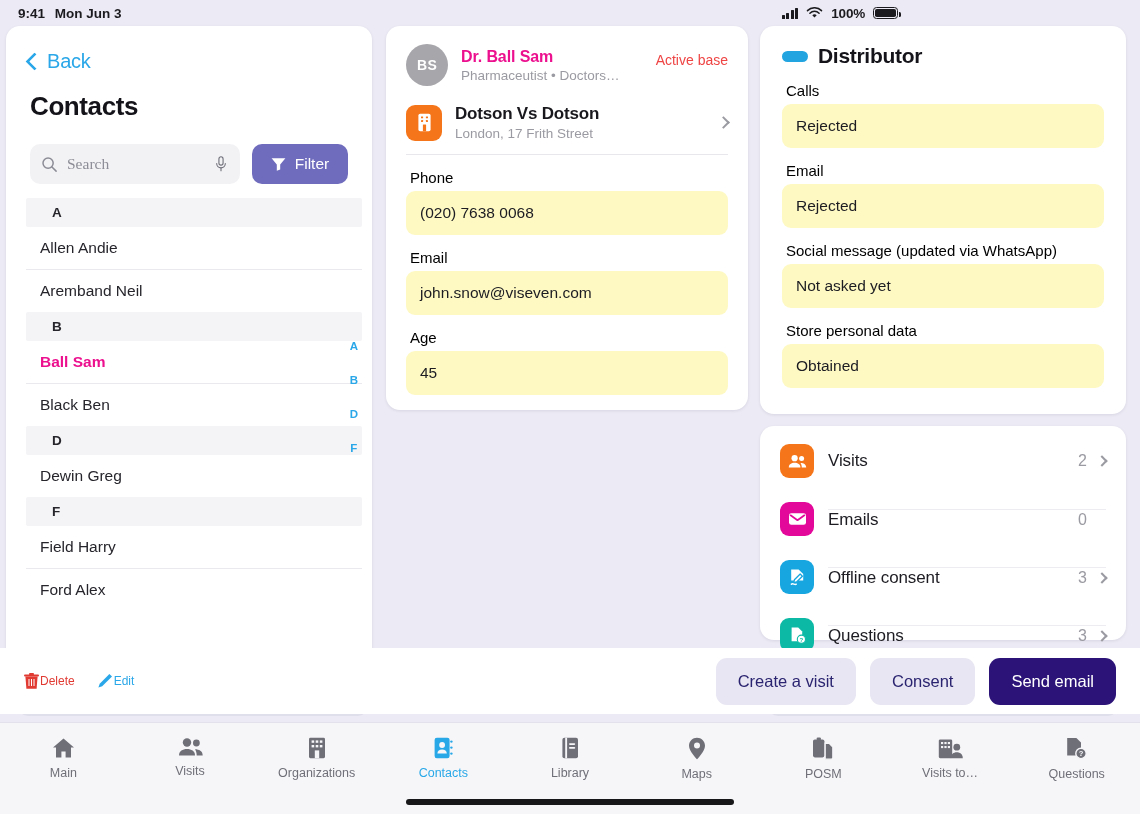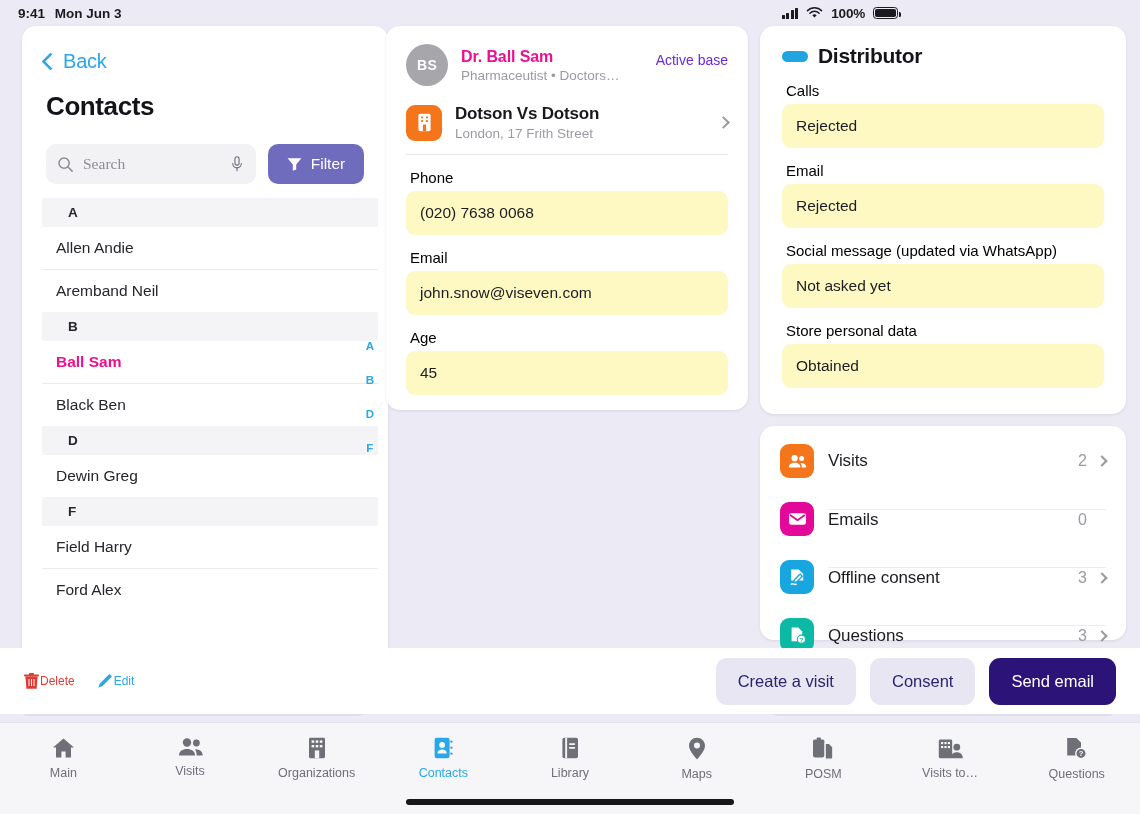--- a/index.html
+++ b/index.html
@@ -24,21 +24,21 @@
   .bars i:nth-child(1) { height: 4px; }
   .bars i:nth-child(2) { height: 6px; }
   .bars i:nth-child(3) { height: 8.5px; }
   .bars i:nth-child(4) { height: 11px; }
   .batt { width: 25px; height: 12px; border: 1.3px solid #1b1b1f; border-radius: 3.5px; position: relative; padding: 1.3px; }
   .batt::after { content: ""; position: absolute; right: -3.5px; top: 3.5px; width: 2px; height: 5px; background: #1b1b1f; border-radius: 0 1.5px 1.5px 0; }
   .batt span { display: block; height: 100%; background: #1b1b1f; border-radius: 1.8px; }
 
   
   .left-panel {
-    position: absolute; left: 22px; top: 26px; width: 366px; height: 684px;
+    position: absolute; left: 6px; top: 26px; width: 366px; height: 684px;
     background: #ffffff; border-radius: 14px;
     box-shadow: 0 1px 3px rgba(40,35,80,.10);
     overflow: hidden;
   }
   .back-row { display: flex; align-items: center; gap: 4px; padding: 24px 0 0 22px; cursor: pointer; }
   .back-chevron { width: 13px; height: 13px; border-left: 3px solid #2aa7e8; border-bottom: 3px solid #2aa7e8;
                   transform: rotate(45deg); border-radius: 1px; margin-right: 2px; }
   .back-text { color: #2aa7e8; font-size: 20px; letter-spacing: -0.2px; }
   .page-title { font-size: 26px; font-weight: 800; color: #14131a; padding: 18px 0 0 24px; letter-spacing: -0.4px; }
 
@@ -78,21 +78,21 @@
     box-shadow: 0 1px 3px rgba(40,35,80,.10);
   }
   .mid-head { display: flex; align-items: center; gap: 13px; }
   .avatar {
     width: 42px; height: 42px; border-radius: 50%; background: #a6a6ab;
     display: flex; align-items: center; justify-content: center;
     color: #fff; font-size: 14px; font-weight: 600; letter-spacing: .3px; flex-shrink: 0;
   }
   .hd-name { color: #ec0f8e; font-size: 16px; font-weight: 700; letter-spacing: -0.1px; }
   .hd-sub { color: #9a9aa2; font-size: 13.5px; margin-top: 2px; }
-  .active-base { margin-left: auto; font-size: 14px; color: #6d28d9; white-space: nowrap; align-self: flex-start; margin-top: 8px; }
+  .active-base { margin-left: auto; font-size: 14px; color: #ef4444; white-space: nowrap; align-self: flex-start; margin-top: 8px; }
 
   .org-row { display: flex; align-items: center; gap: 13px; margin-top: 18px;
              border-bottom: 1px solid #e7e7ec; padding-bottom: 13px; cursor: pointer; }
   .org-ico { width: 36px; height: 36px; border-radius: 9px; background: #f5761a;
              display: flex; align-items: center; justify-content: center; flex-shrink: 0; }
   .org-name { font-size: 17px; font-weight: 600; color: #18181d; letter-spacing: -0.2px; }
   .org-addr { font-size: 13.5px; color: #9a9aa2; margin-top: 2px; }
   .chev-r { margin-left: auto; width: 9px; height: 9px; border-top: 2px solid #9a9aa2; border-right: 2px solid #9a9aa2;
             transform: rotate(45deg); }
 

